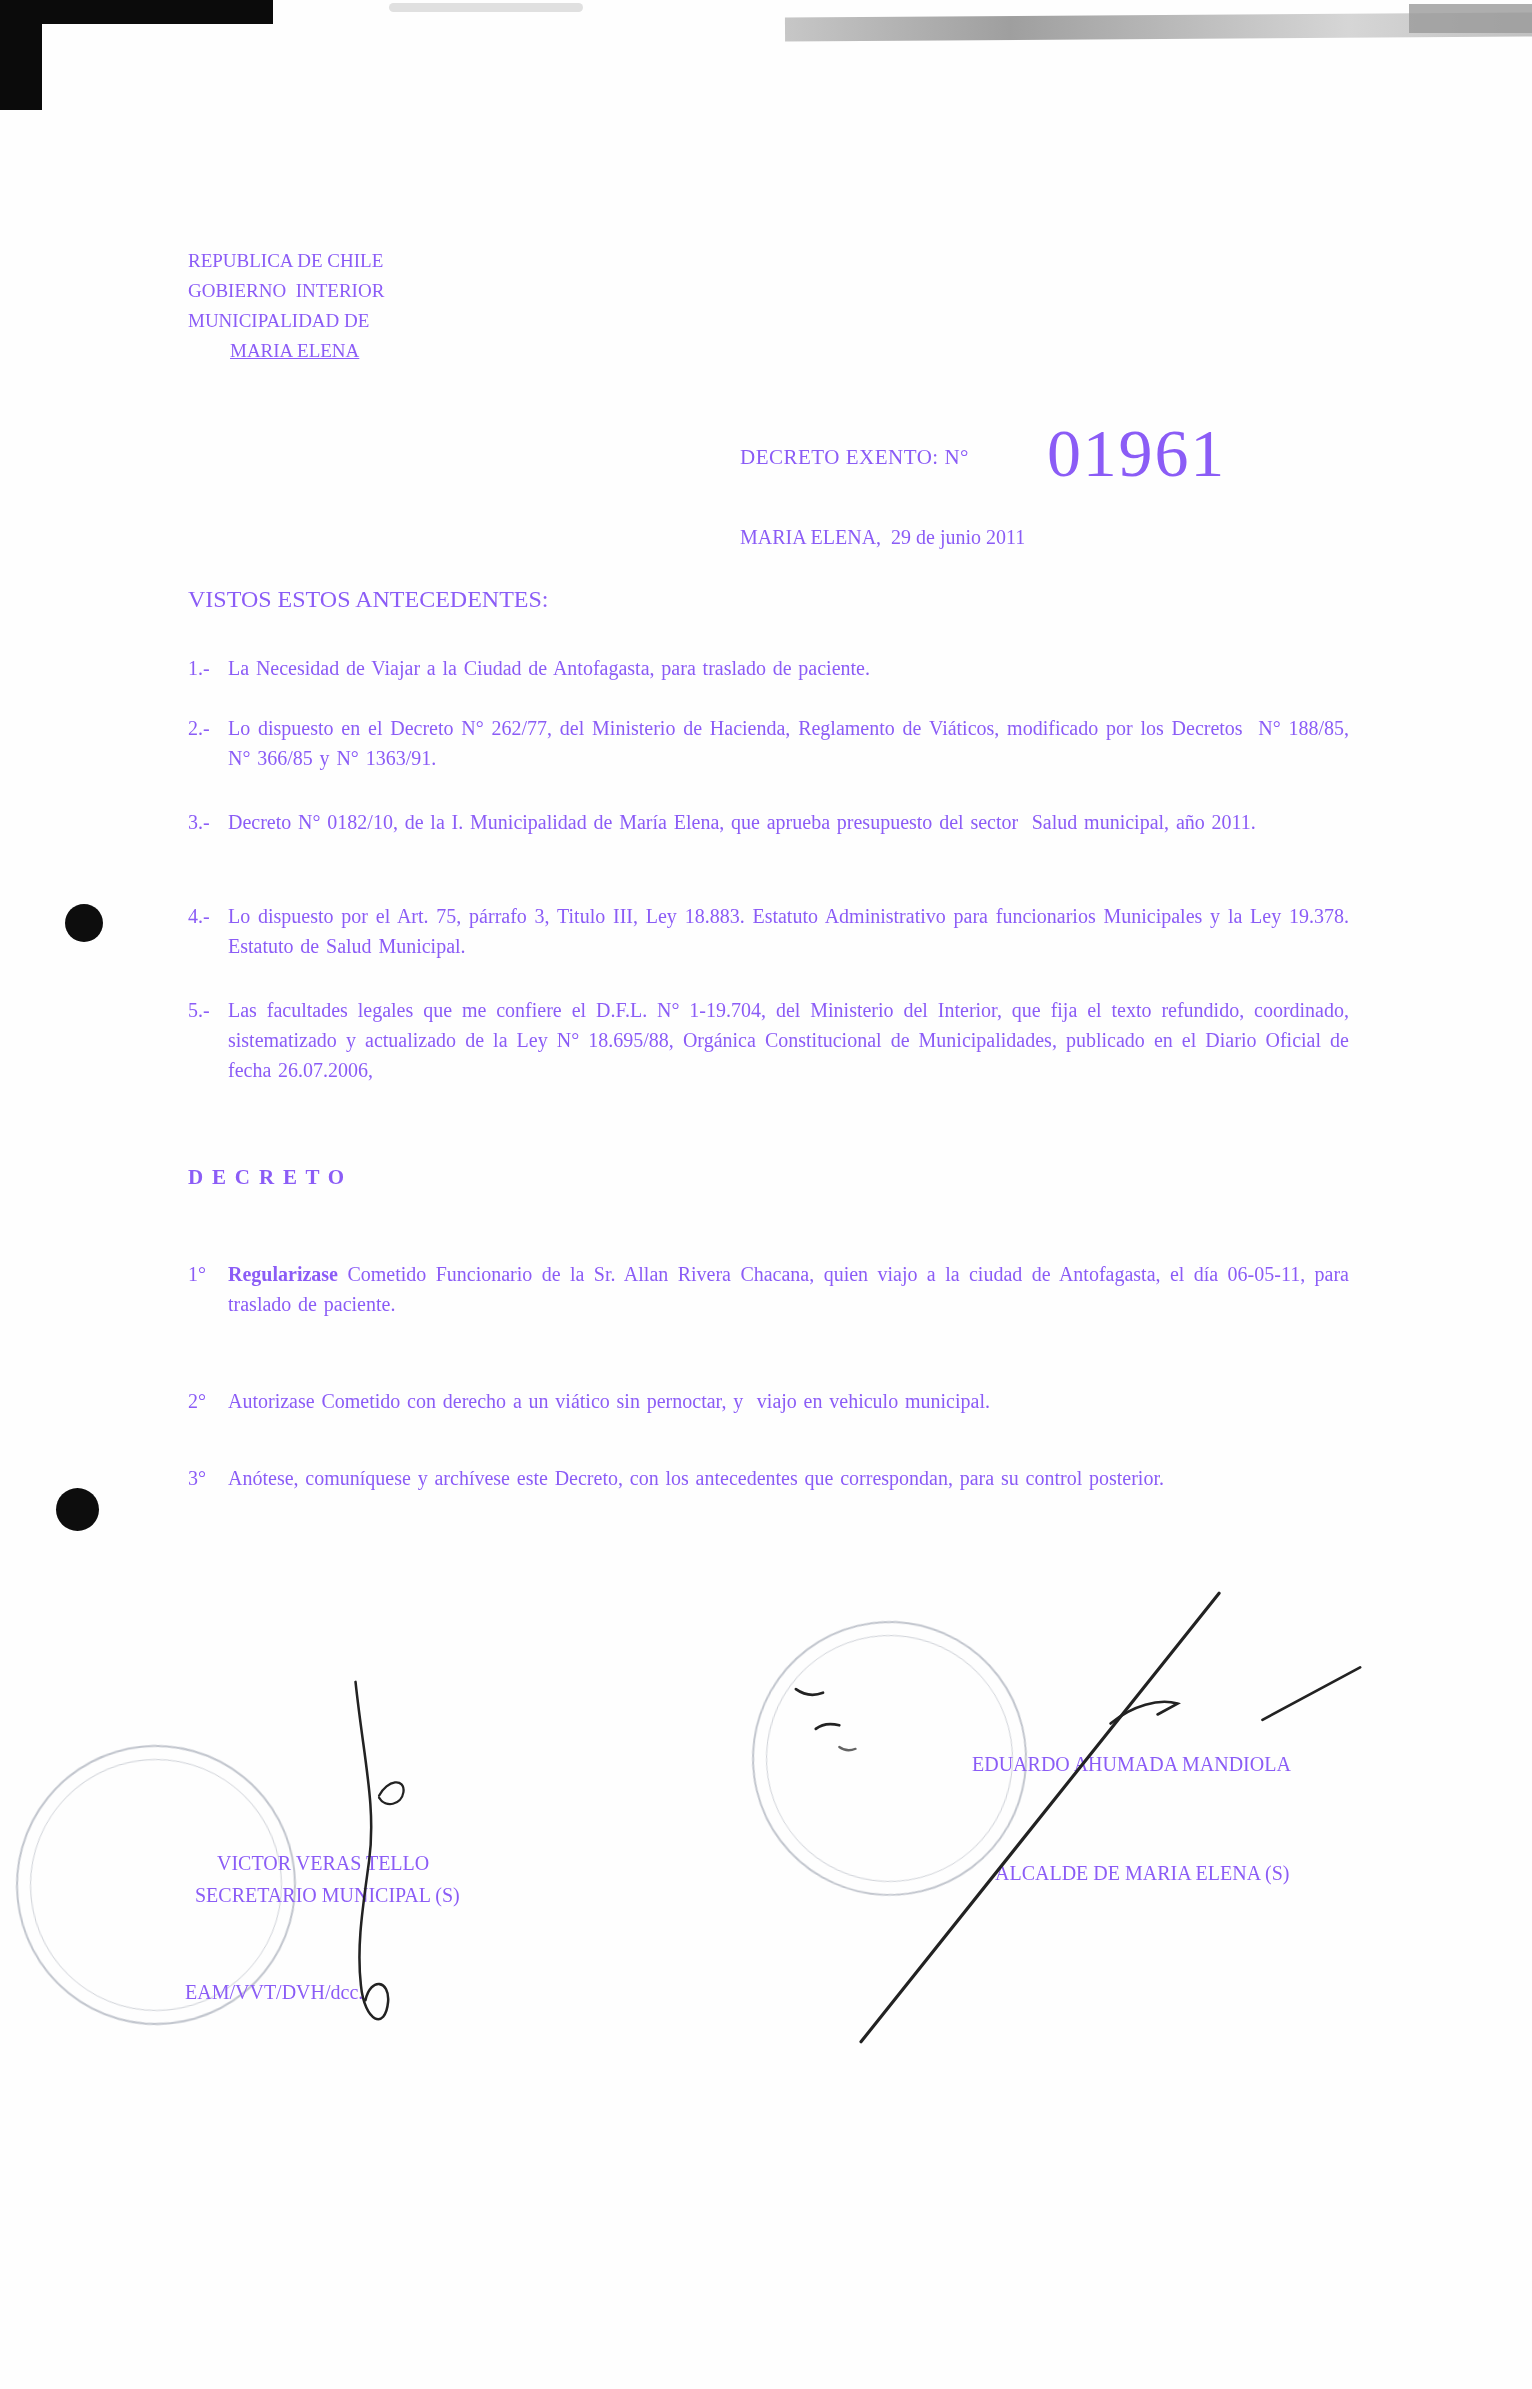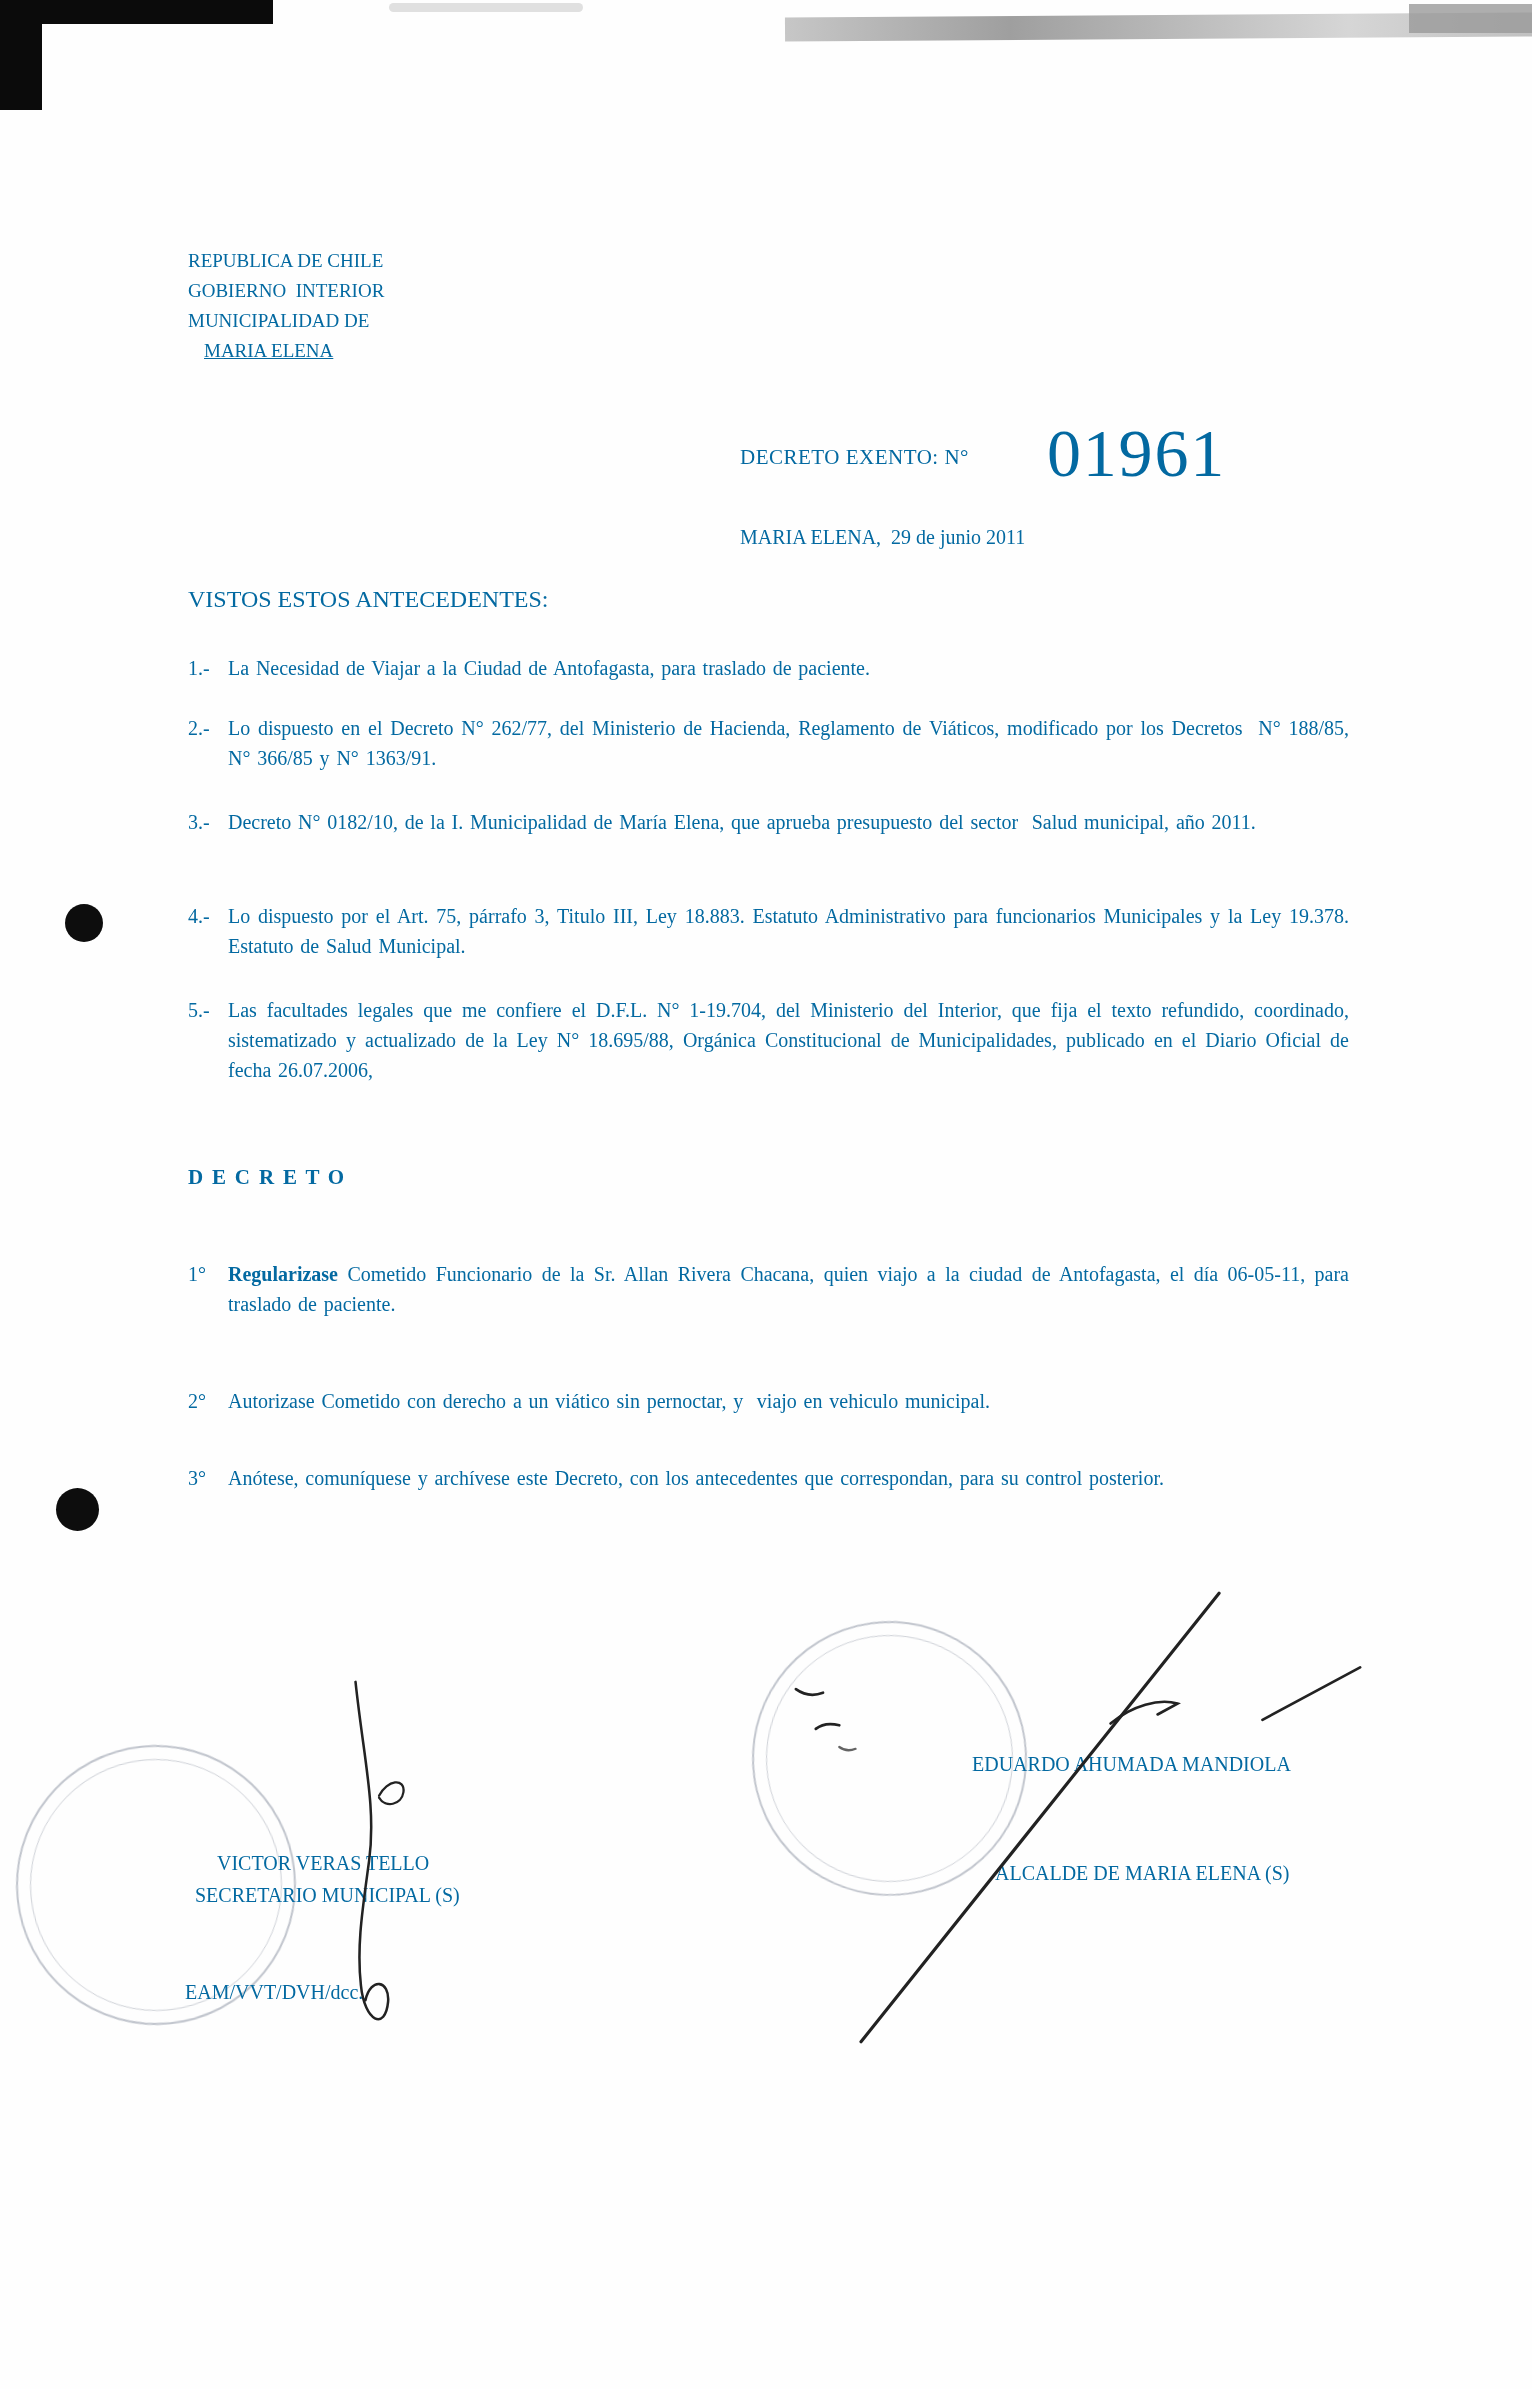--- a/index.html
+++ b/index.html
@@ -2,40 +2,40 @@
 <html style="font-size:14.5px"><head>
 <meta charset="utf-8">
 <style>
   html,body{margin:0;padding:0;background:#ffffff;}
   .page{
     position:relative;
     width:1533px;height:2389px;
     background:#fefefe;
     overflow:hidden;
     font-family:"Liberation Serif","DejaVu Serif",serif;
-    color:#0369a1;
+    color:#8b5cf6;
   }
 
   
   .art{position:absolute;}
   .art-black-top{left:0;top:0;width:273px;height:23.5px;background:#0b0b0b;}
   .art-black-left{left:0;top:0;width:42px;height:110px;background:#0b0b0b;}
   .art-grey-smudge{left:389px;top:2.7px;width:194px;height:9px;background:#c7c7c7;opacity:.55;border-radius:4.5px;}
   .art-grey-bar1{left:785px;top:14.5px;width:751px;height:24.4px;
     background:linear-gradient(90deg,#bdbdbd,#8e8e8e 30%,#cfcfcf 75%,#b5b5b5);
     transform:rotate(-.4deg);opacity:.85;}
   .art-grey-bar2{left:1409px;top:3.6px;width:124px;height:29px;background:#9a9a9a;opacity:.8;}
   .punch-dot{position:absolute;background:#0d0d0d;border-radius:50%;}
   .dot1{left:65px;top:904px;width:38px;height:38px;}
   .dot2{left:56px;top:1488px;width:43px;height:43px;}
 
   
   .letterhead{position:absolute;left:188px;top:246px;font-size:19px;line-height:30px;}
   .lh-line{white-space:pre;}
-  .lh-underline{text-decoration:underline;margin-left:16px;}
+  .lh-underline{text-decoration:underline;margin-left:42px;}
 
   
   .decree-label{position:absolute;left:740px;top:445px;font-size:21px;letter-spacing:0.5px;font-family:Liberation Serif, serif;}
   .decree-number{position:absolute;left:1047px;top:414px;font-size:68px;letter-spacing:1.8px;}
   .place-date{position:absolute;left:740px;top:526px;font-size:20px;white-space:pre;}
 
   
   .vistos{position:absolute;left:188px;top:586px;font-size:24px;}
   .item{position:absolute;left:188px;width:1216px;font-size:20px;line-height:30px;}
   .item .num{position:absolute;left:0;top:0;}

